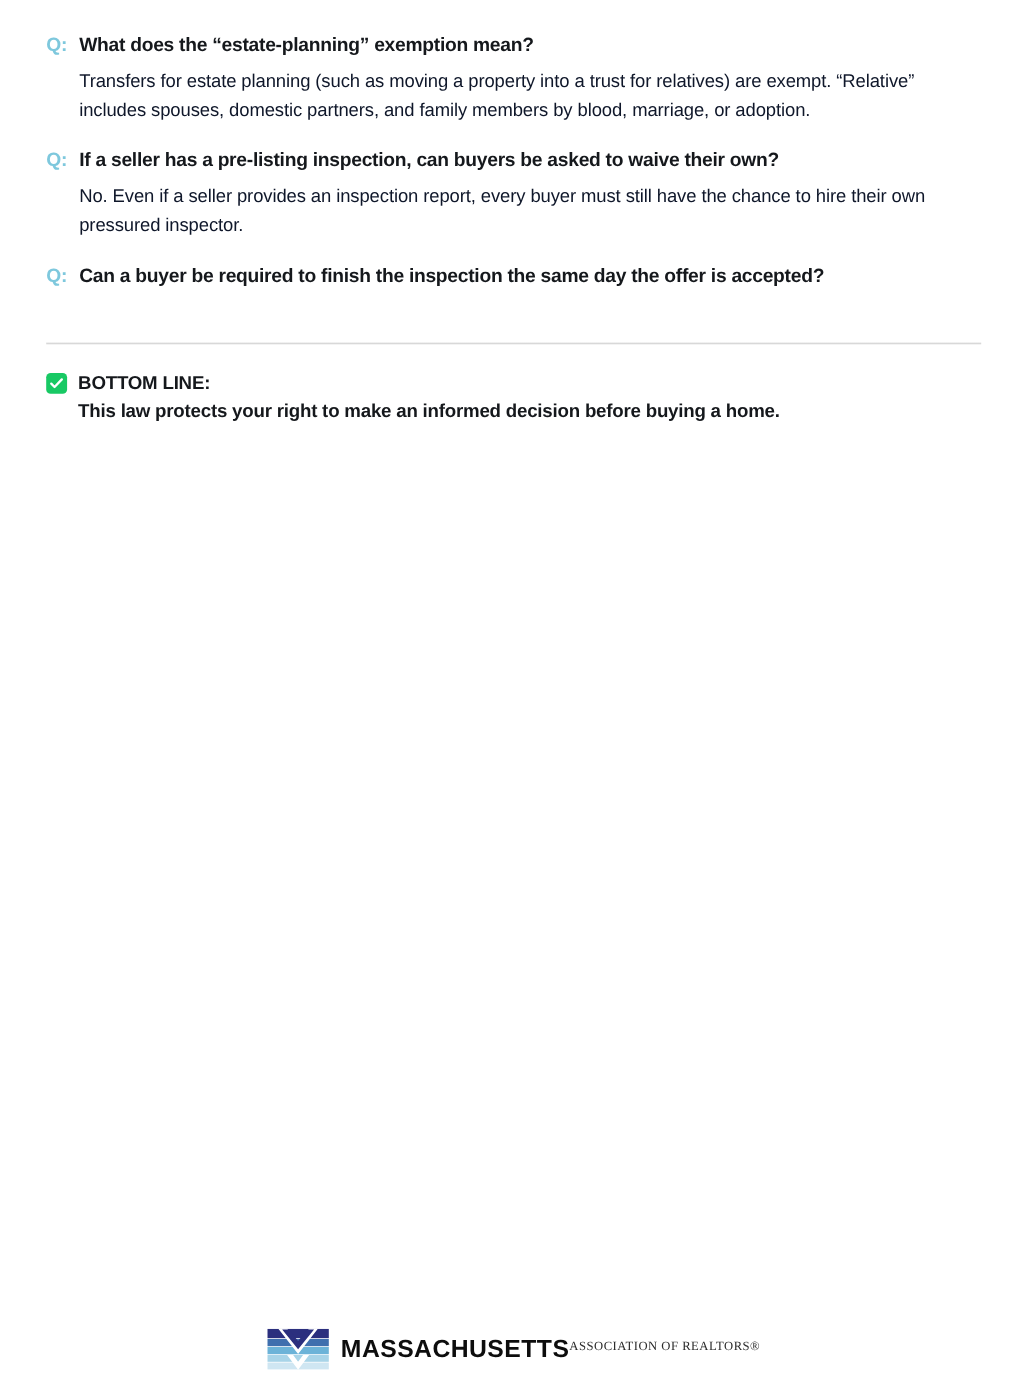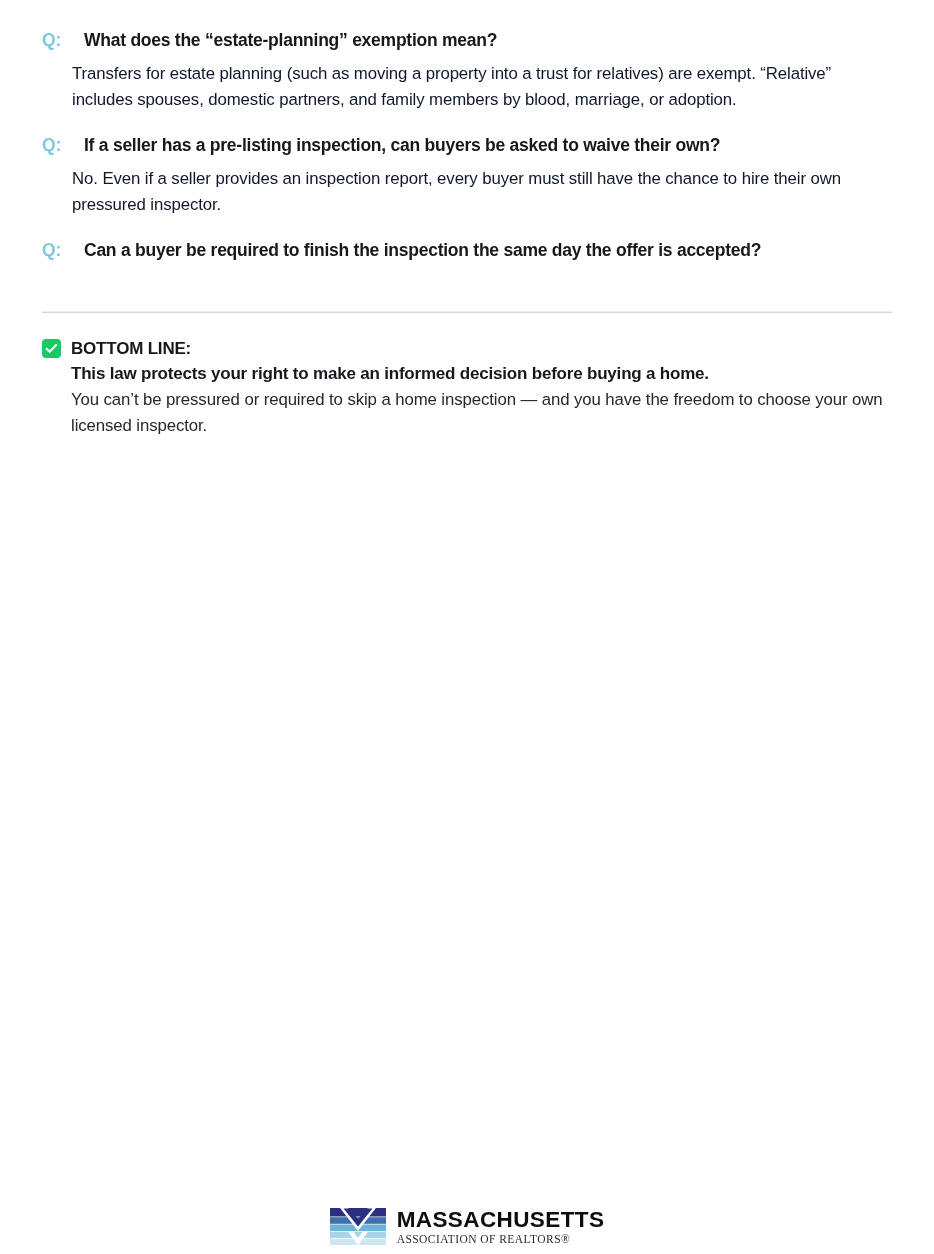--- a/index.html
+++ b/index.html
@@ -51,21 +51,20 @@
     line-height: 25px;
     letter-spacing: -0.2px;
   }
   .q-text {
     flex: 1 1 auto;
     font-weight: bold;
     font-size: 17.5px;
     line-height: 25px;
     color: #15181c;
     letter-spacing: -0.25px;
-    margin-left: 12px;
   }
   .a-text {
     margin-left: 30px;
     font-size: 16.8px;
     line-height: 26px;
     color: #0f172a;
     letter-spacing: -0.1px;
     font-weight: 400;
   }
 
@@ -138,21 +137,21 @@
     align-items: center;
     gap: 11px;
   }
   .logo-mark {
     width: 56px;
     height: 38px;
     display: block;
   }
   .logo-words {
     display: flex;
-    flex-direction: column;
+    flex-direction: row;
     justify-content: flex-end;
     line-height: 1;
   }
   .logo-title {
     font-size: 22.5px;
     font-weight: bold;
     letter-spacing: 0.4px;
     color: #0d0d0d;
     font-family: "Liberation Sans", sans-serif;
   }
@@ -198,21 +197,20 @@
 
     <div class="bottom-line">
       <span class="check-badge">
         <svg width="13" height="13" viewBox="0 0 13 13" aria-hidden="true">
           <path d="M1.6 6.8 L4.6 9.8 L11.2 2.9" fill="none" stroke="#ffffff" stroke-width="2.1" stroke-linecap="round" stroke-linejoin="round"></path>
         </svg>
       </span>
       <div class="bl-body">
         <div class="bl-heading">BOTTOM LINE:</div>
         <div class="bl-sub">This law protects your right to make an informed decision before buying a home.</div>
-        <div class="bl-text">You can’t be pressured or required to skip a home inspection — and you have the freedom to choose your own licensed inspector.</div>
       </div>
     </div>
 
   </div>
 
   <div class="footer">
     <div class="logo">
       <svg class="logo-mark" viewBox="0 0 56 38">
         <defs>
           <clipPath id="vcut">

